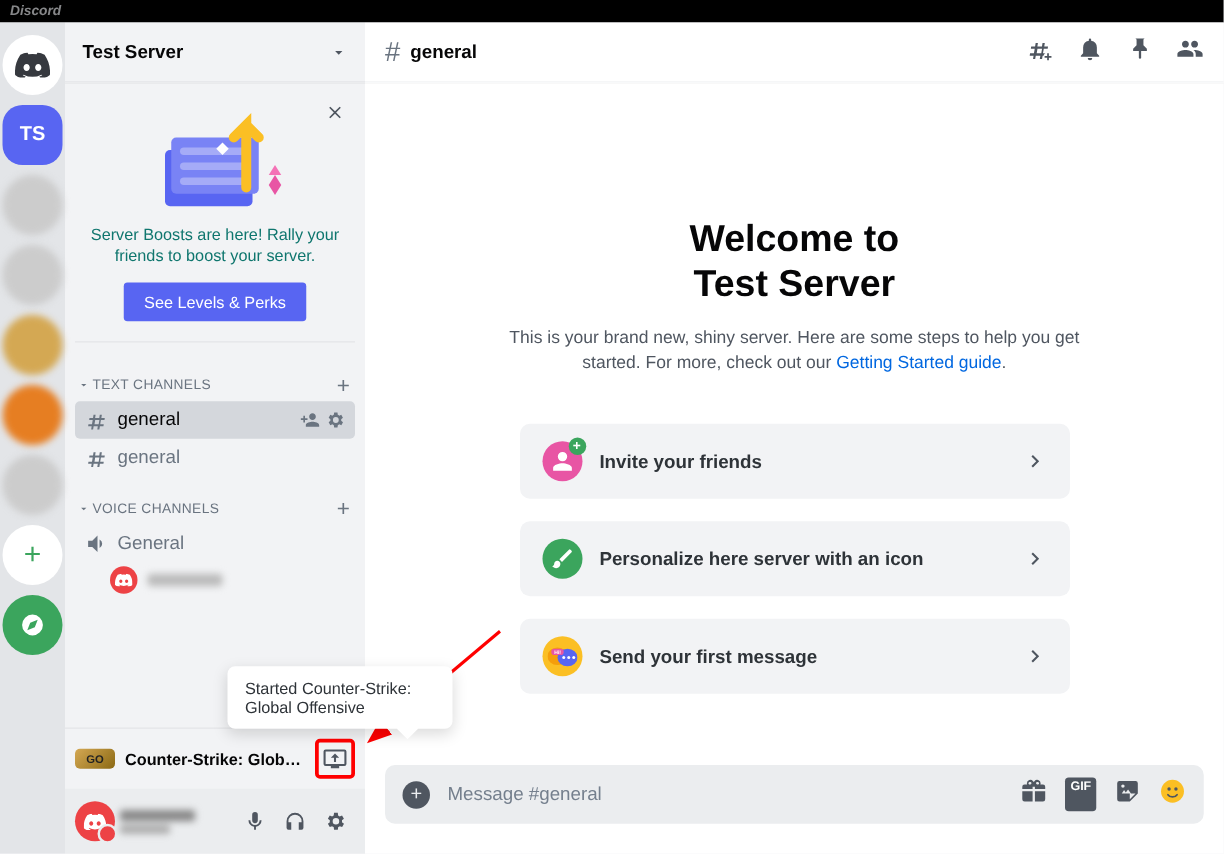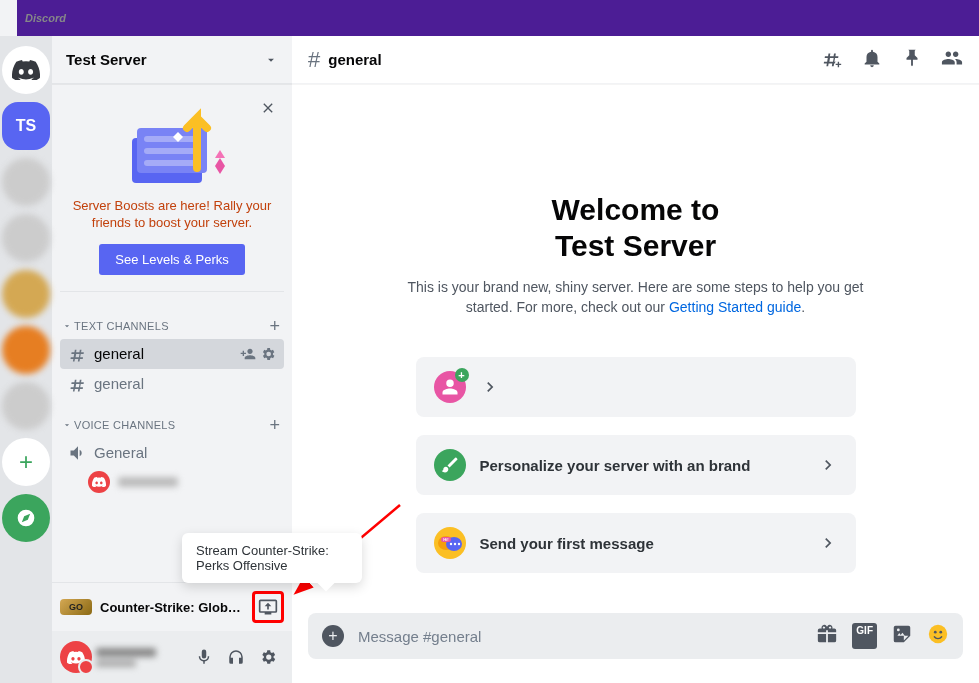--- a/index.html
+++ b/index.html
@@ -1,33 +1,33 @@
 <!DOCTYPE html>
 <html><head>
 <meta charset="utf-8">
 <style>
 * { box-sizing: border-box; margin: 0; padding: 0; }
 body { font-family: -apple-system, BlinkMacSystemFont, "Segoe UI", Helvetica, Arial, sans-serif; background: #f2f3f5; width: 979px; height: 683px; overflow: hidden; }
 .app { display: flex; flex-direction: column; height: 683px; }
-.titlebar { height: 36px; background: #4c1d95; padding-left: 8px; font-size: 11px; font-weight: 700; color: #868789; font-style: italic; display: flex; align-items: center; margin-left: 17px; }
+.titlebar { height: 18px; background: #000000; padding-left: 8px; font-size: 11px; font-weight: 700; color: #868789; font-style: italic; display: flex; align-items: center; }
 .main { display: flex; flex: 1; }
 .guilds { width: 52px; background: #e3e5e8; display: flex; flex-direction: column; align-items: center; padding-top: 10px; gap: 8px; }
 .guild { width: 48px; height: 48px; border-radius: 24px; background: #fff; display: flex; align-items: center; justify-content: center; cursor: pointer; position: relative; }
 .guild.selected { border-radius: 16px; background: #5865f2; color: #fff; font-weight: 600; }
 .guild.selected::before { content: ""; position: absolute; left: -12px; width: 8px; height: 40px; background: #060607; border-radius: 0 4px 4px 0; }
 .guild-blur { filter: blur(3px); background: #ccc; }
 .guild-add { color: #3ba55d; font-size: 24px; font-weight: 300; }
 .guild-explore { background: #3ba55d; color: #fff; }
 .sidebar { width: 240px; background: #f2f3f5; display: flex; flex-direction: column; }
 .server-header { height: 48px; border-bottom: 1px solid #e3e5e8; box-shadow: 0 1px 0 rgba(0,0,0,.05); display: flex; align-items: center; justify-content: space-between; padding: 0 14px; cursor: pointer; }
 .server-header h1 { font-size: 15px; font-weight: 700; color: #060607; }
 .boost-card { margin: 8px; padding: 16px 8px 16px; text-align: center; position: relative; border-bottom: 1px solid #e3e5e8; }
 .boost-close { position: absolute; top: 8px; right: 8px; cursor: pointer; color: #4f5660; }
 .boost-illustration { height: 80px; display: flex; align-items: center; justify-content: center; margin-bottom: 10px; }
-.boost-text { font-size: 13px; color: #c2410c; line-height: 1.3; margin-bottom: 12px; }
+.boost-text { font-size: 13px; color: #0f766e; line-height: 1.3; margin-bottom: 12px; }
 .boost-btn { background: #5865f2; color: #fff; border: none; padding: 8px 16px; border-radius: 3px; font-size: 13px; font-weight: 500; cursor: pointer; }
 .channels { flex: 1; overflow-y: auto; padding: 0 8px; }
 .category { display: flex; align-items: center; justify-content: space-between; padding: 16px 4px 2px 2px; cursor: pointer; }
 .category-label { font-size: 11px; font-weight: 400; color: #6a7480; letter-spacing: .3px; display: flex; align-items: center; gap: 2px; }
 .category-add { color: #6a7480; font-size: 18px; font-weight: 400; }
 .channel { display: flex; align-items: center; padding: 5px 8px; border-radius: 4px; cursor: pointer; color: #6a7480; gap: 6px; }
 .channel.active { background: #d4d7dc; color: #060607; }
 .channel-icon { color: #6a7480; flex-shrink: 0; }
 .channel.active .channel-icon { color: #6a7480; }
 .channel-name { flex: 1; font-size: 15px; font-weight: 500; }
@@ -188,21 +188,21 @@
           <span class="voice-avatar">
             <svg width="14" height="10" viewBox="0 0 28 20">
                 <path fill="#fff" d="M23.7 1.7A23 23 0 0018 0l-.7 1.4a21 21 0 00-6.6 0L10 0a23 23 0 00-5.7 1.7C.6 7.3-.4 12.7.1 18a23 23 0 007 3.5l1.4-2.3a15 15 0 01-2.3-1.1l.6-.4a16.5 16.5 0 0014.4 0l.6.4c-.7.4-1.5.8-2.3 1.1l1.4 2.3a23 23 0 007-3.5c.6-6.2-1-11.5-4.2-16.3zM9.3 14.7c-1.4 0-2.5-1.3-2.5-2.8s1.1-2.8 2.5-2.8 2.5 1.3 2.5 2.8-1.1 2.8-2.5 2.8zm9.3 0c-1.4 0-2.5-1.3-2.5-2.8s1.1-2.8 2.5-2.8 2.5 1.3 2.5 2.8-1.1 2.8-2.5 2.8z"></path>
               </svg>
           </span>
           <span style="filter:blur(3px); background:#bbb; width:60px; height:10px; border-radius:3px"></span>
         </div>
       </div>
 
       <div class="activity-panel">
-        <div class="tooltip">Stream Counter-Strike: Perks Offensive</div>
+        <div class="tooltip">Started Counter-Strike: Global Offensive</div>
         <div class="activity-icon">GO</div>
         <span class="activity-name">Counter-Strike: Global ...</span>
         <div class="stream-btn stream-highlight">
           <svg width="20" height="20" viewBox="0 0 24 24">
               <path fill="currentColor" d="M21 3H3a2 2 0 00-2 2v12a2 2 0 002 2h5v2h8v-2h5a2 2 0 002-2V5a2 2 0 00-2-2zm0 14H3V5h18v12zM12 7l-4 4h3v4h2v-4h3l-4-4z"></path>
             </svg>
         </div>
       </div>
 
       <div class="user-panel">
@@ -268,31 +268,32 @@
           </p>
         </div>
         <div class="action-cards">
           <div class="action-card">
             <span class="action-icon" style="background:#e855a4">
               <svg width="18" height="18" viewBox="0 0 24 24" fill="#fff">
                   <path d="M12 12a5 5 0 100-10 5 5 0 000 10zm0 2c-3.3 0-10 1.7-10 5v3h20v-3c0-3.3-6.7-5-10-5z"></path>
                 </svg>
               <span style="position:absolute;top:-3px;right:-3px;width:14px;height:14px;border-radius:50%;background:#3ba55d;color:#fff;font-size:11px;display:flex;align-items:center;justify-content:center;font-weight:700">+</span>
             </span>
+            <span class="action-label">Invite your friends</span>
             <svg class="action-chevron" width="20" height="20" viewBox="0 0 24 24">
                 <path fill="currentColor" d="M10 6L8.6 7.4l4.6 4.6-4.6 4.6L10 18l6-6z"></path>
               </svg>
           </div>
           <div class="action-card">
             <span class="action-icon" style="background:#3ba55d">
               <svg width="20" height="20" viewBox="0 0 24 24">
                   <path fill="#fff" d="M7 14c-1.7 0-3 1.3-3 3 0 1.3-1.2 2-2 2 .9 1.2 2.4 2 4 2 2.2 0 4-1.8 4-4 0-1.7-1.3-3-3-3zm13.7-9.6l-1-1a1 1 0 00-1.5 0L9 12.5 11.5 15l9.2-9.2a1 1 0 000-1.4z"></path>
                 </svg>
             </span>
-            <span class="action-label">Personalize your server with an brand</span>
+            <span class="action-label">Personalize here server with an icon</span>
             <svg class="action-chevron" width="20" height="20" viewBox="0 0 24 24">
                 <path fill="currentColor" d="M10 6L8.6 7.4l4.6 4.6-4.6 4.6L10 18l6-6z"></path>
               </svg>
           </div>
           <div class="action-card">
             <span class="action-icon" style="background:#fbbf24">
               <svg width="24" height="20" viewBox="0 0 24 20">
                   <ellipse cx="8" cy="10" rx="8" ry="7" fill="#f59e0b"></ellipse>
                   <ellipse cx="16" cy="11" rx="8" ry="7" fill="#5865f2"></ellipse>
                   <circle cx="13" cy="11" r="1.2" fill="#fff"></circle>

